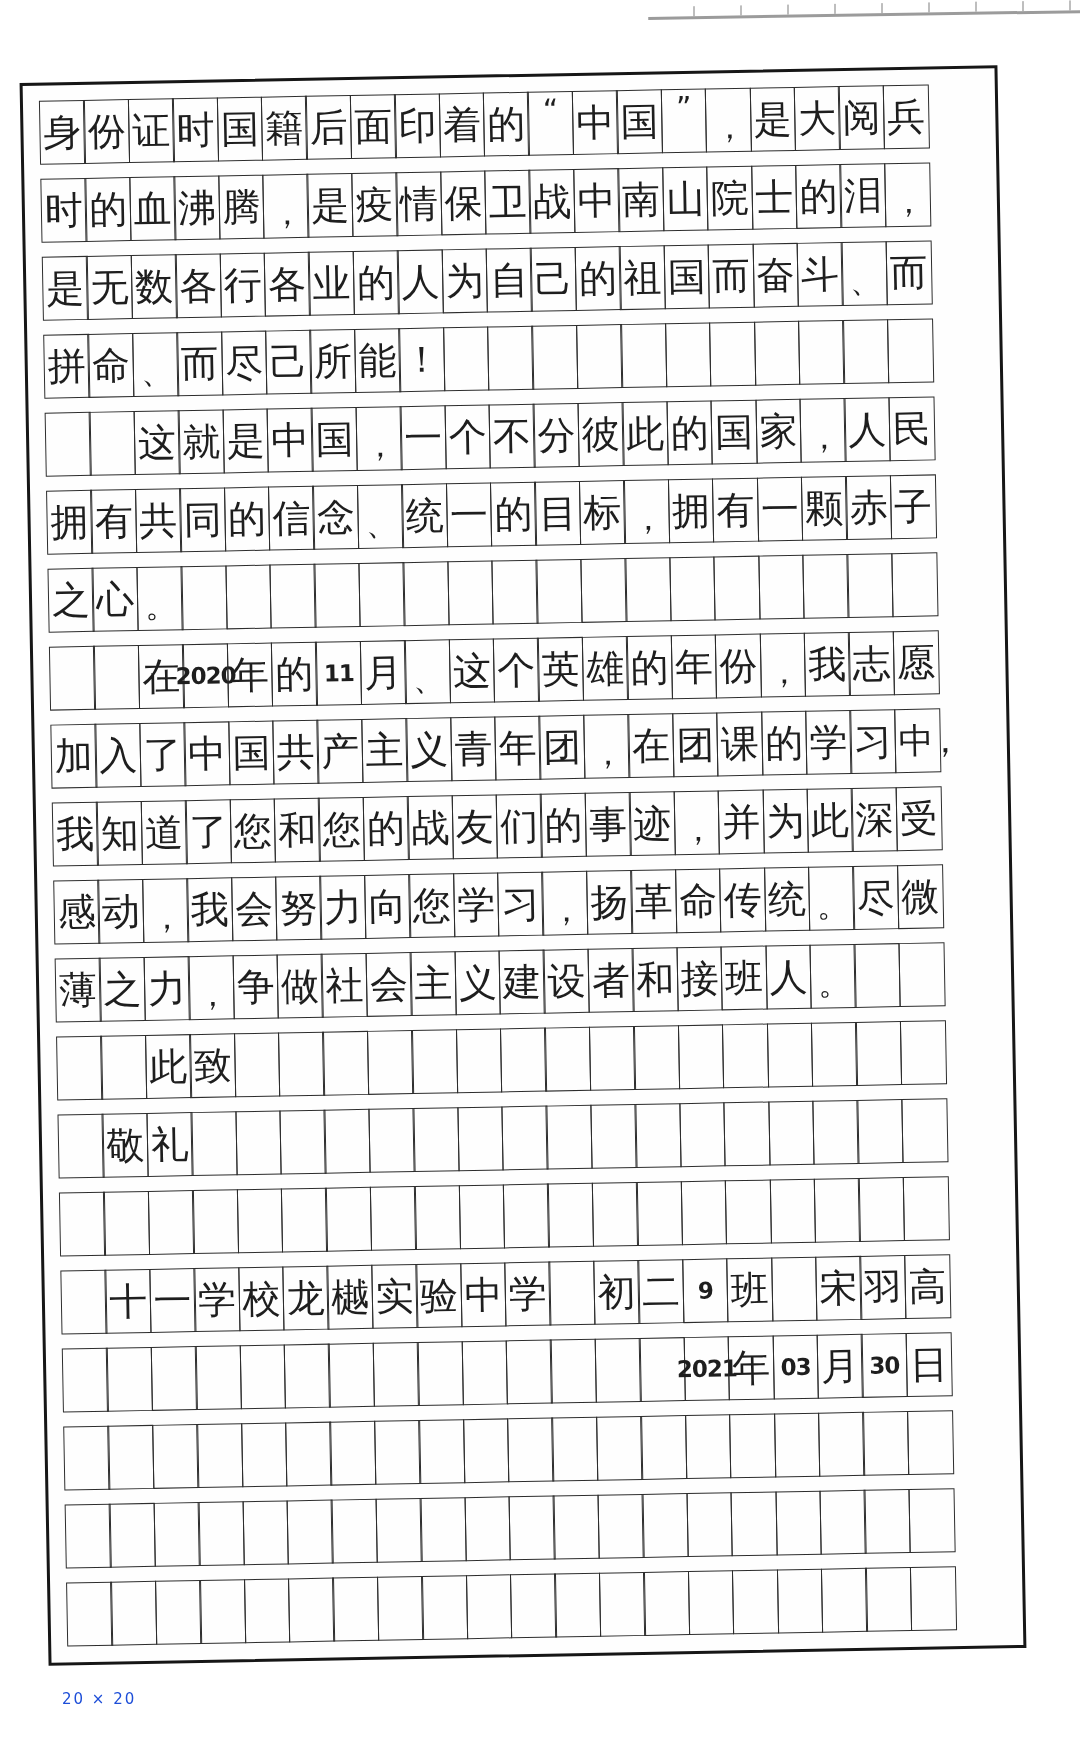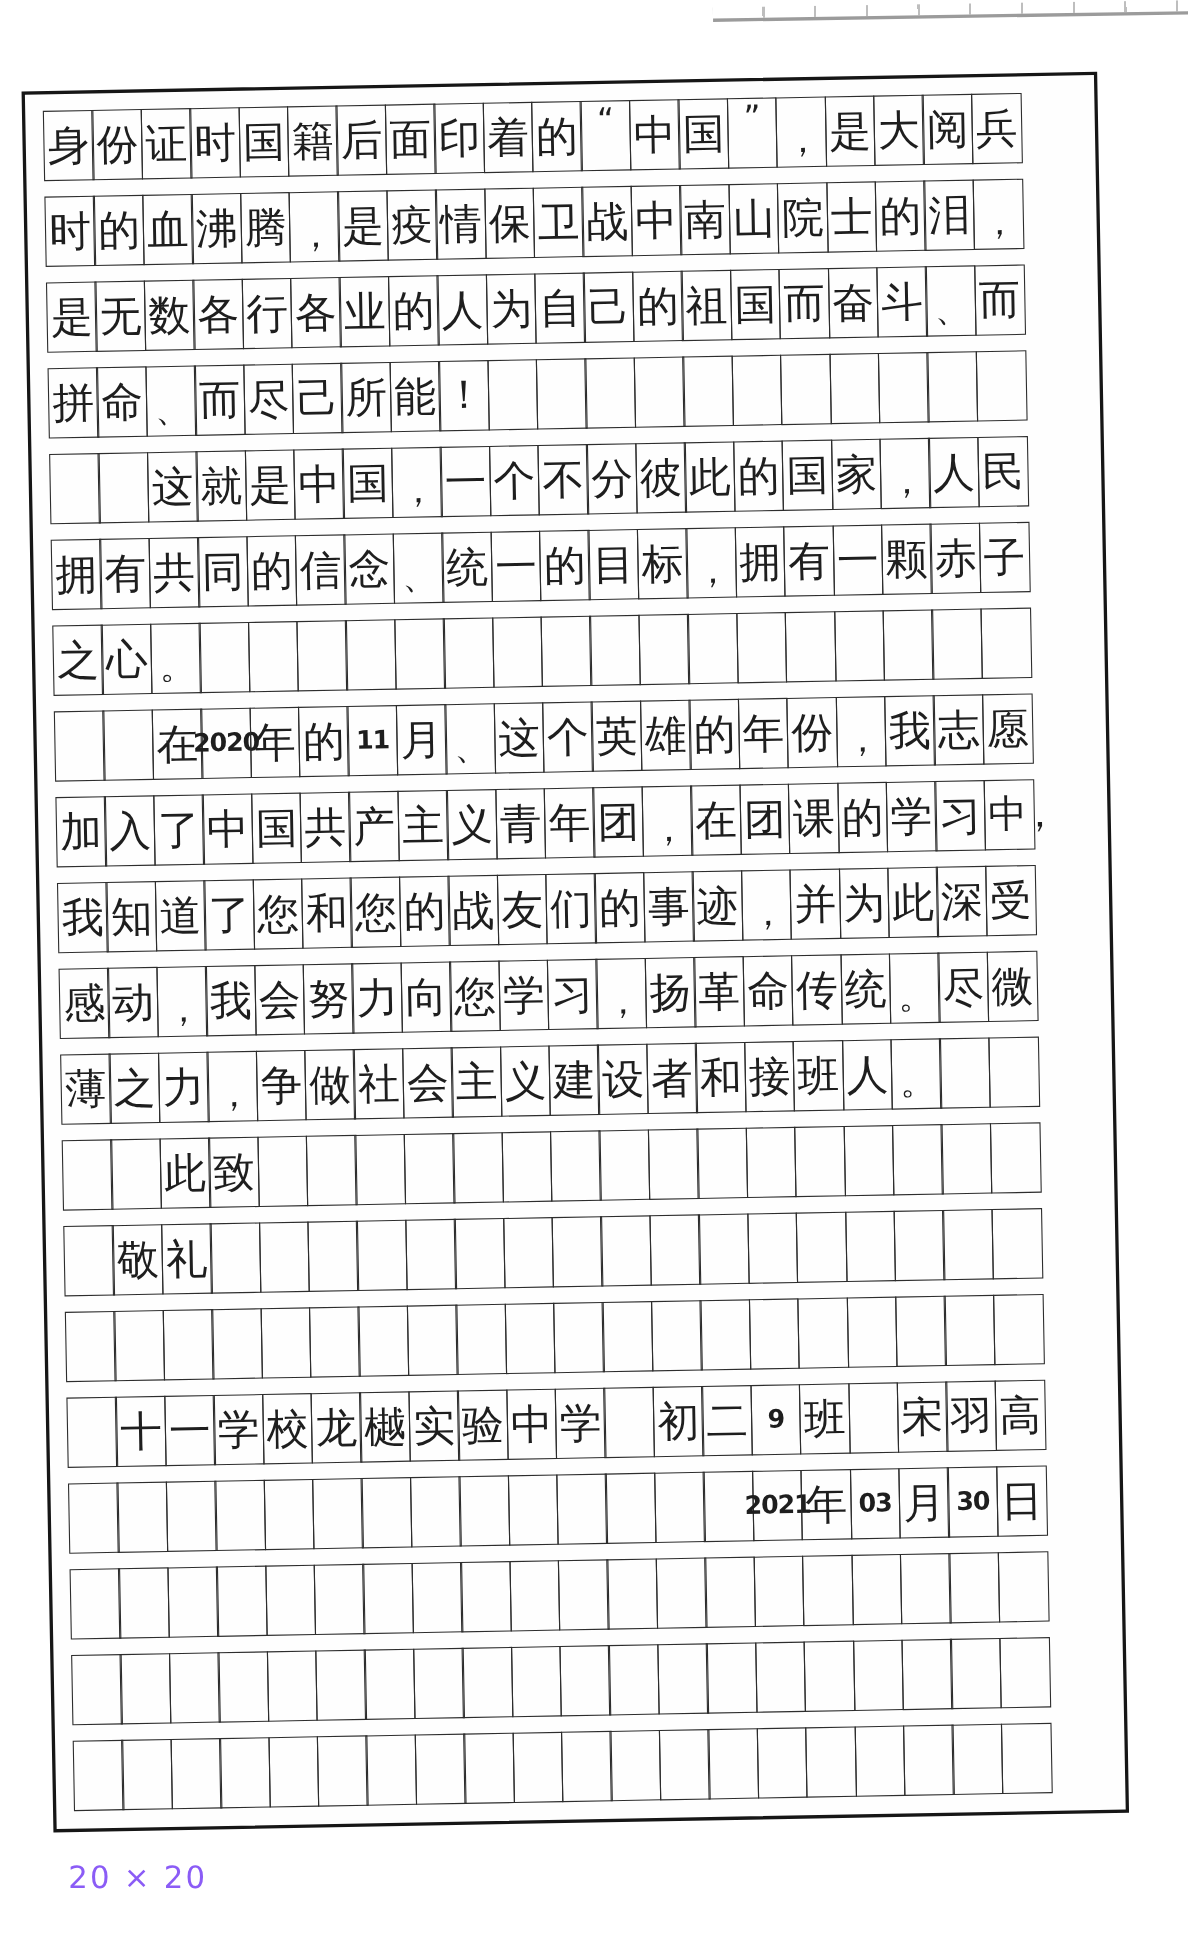--- a/index.html
+++ b/index.html
@@ -93,22 +93,22 @@
     white-space: nowrap;
     overflow: visible;
     letter-spacing: -6px;
     font-size: 35px;
     z-index: 2;
   }
   .paper-size-label {
     position: absolute;
     left: 62px;
     top: 1690px;
-    font-size: 28px;
-    color: #8b5cf6;
+    font-size: 15px;
+    color: #1d4ed8;
     letter-spacing: 2px;
     text-align: right;
   }
 </style>
 </head>
 <body>
 
 <div class="stage">
   <div class="prev-edge"></div>
 

